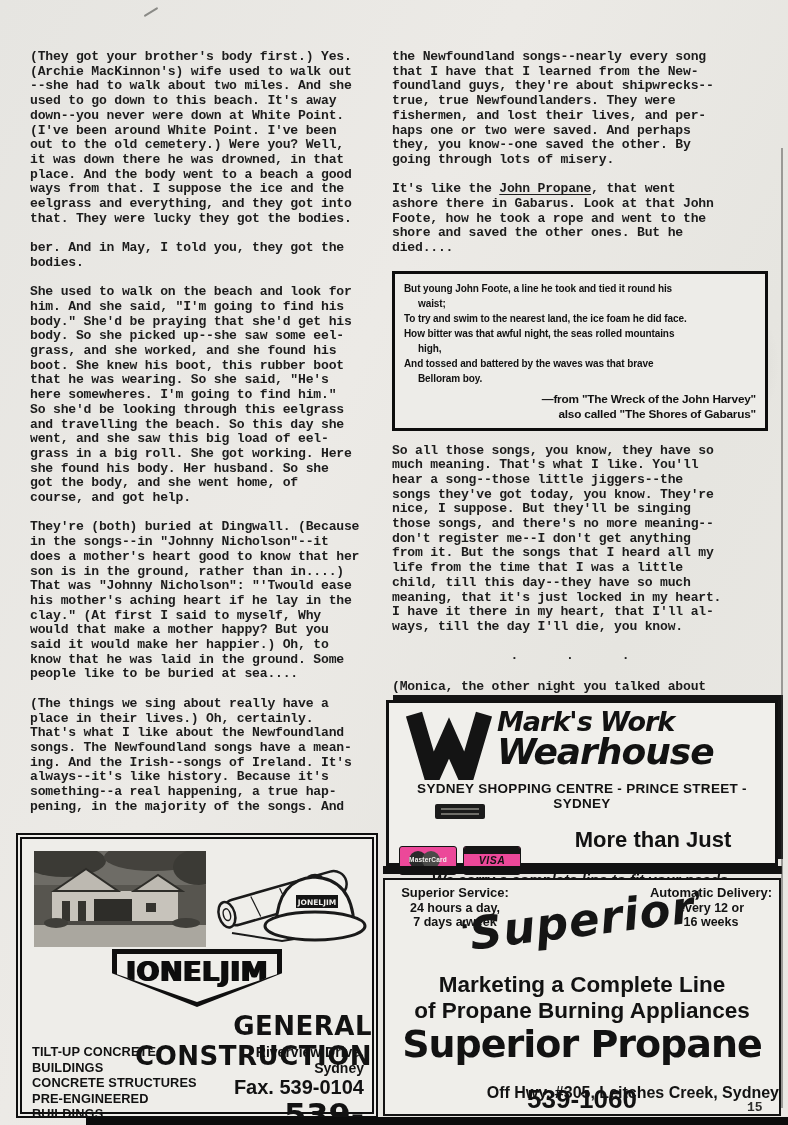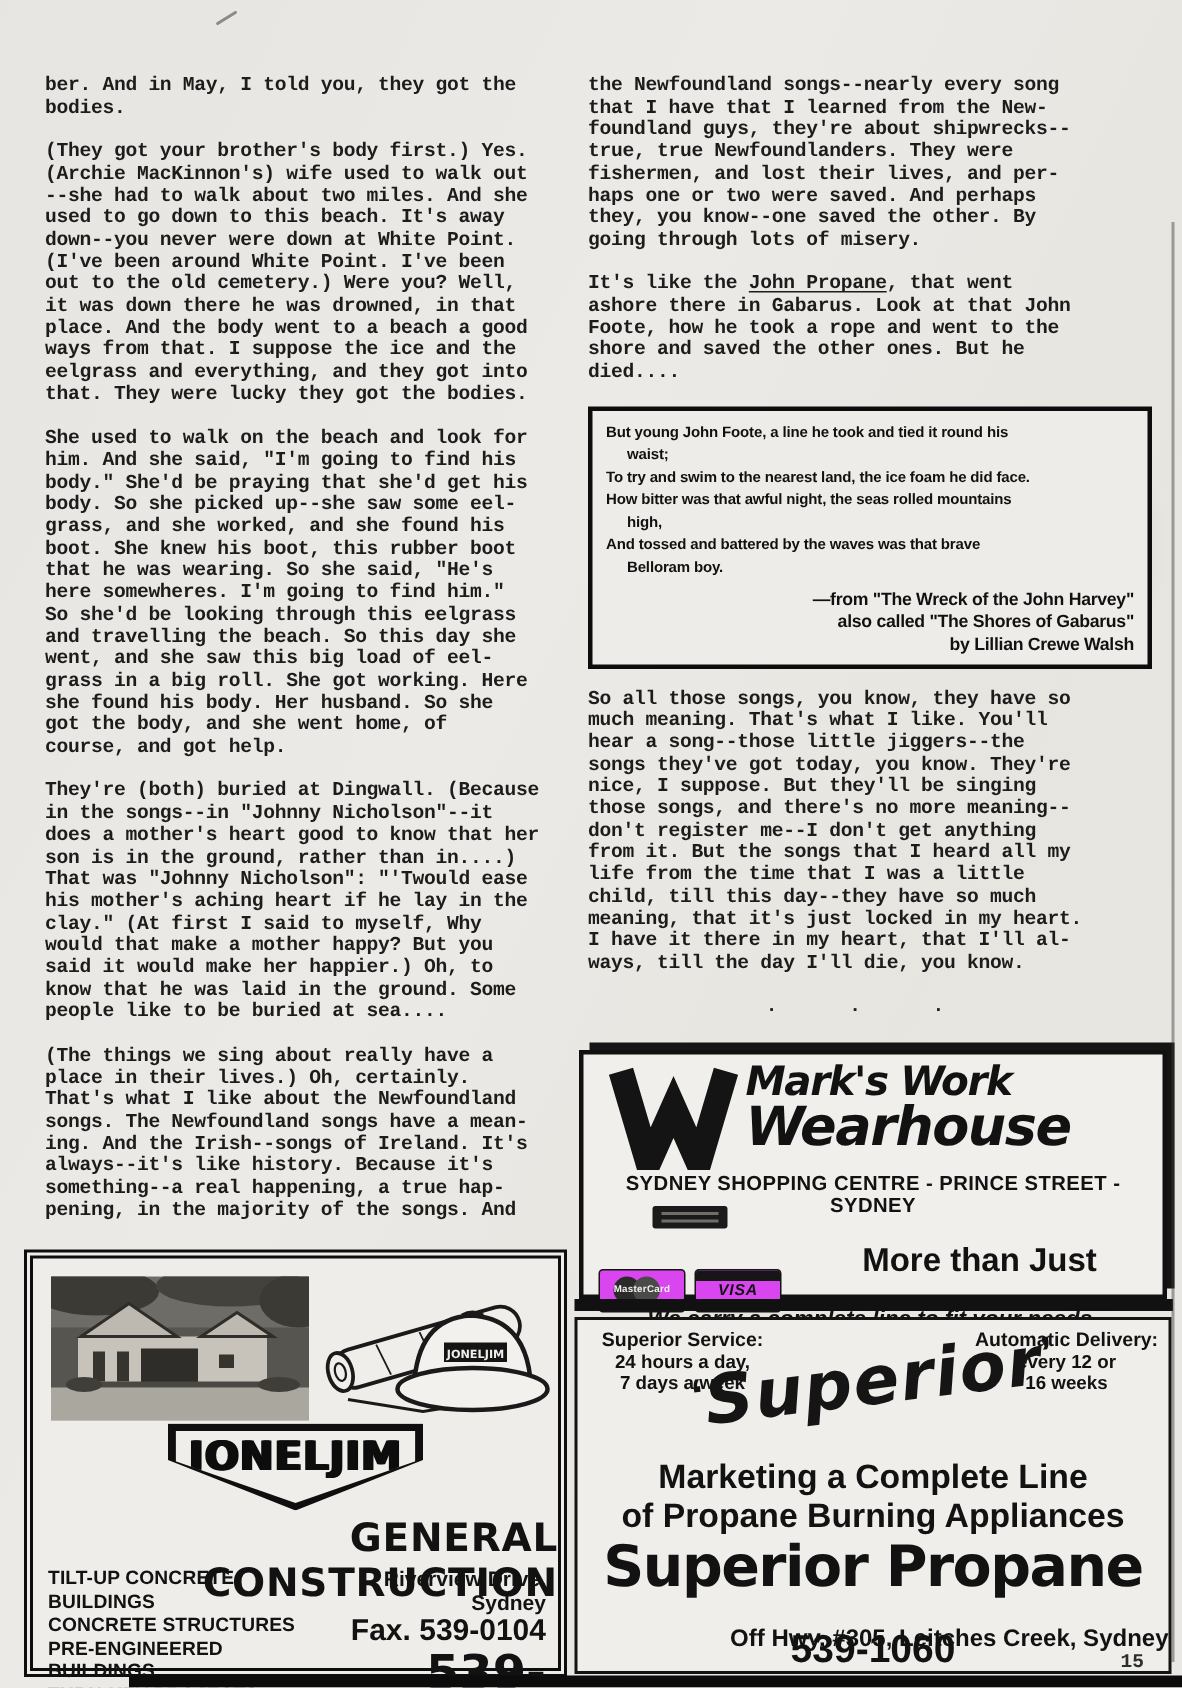--- a/index.html
+++ b/index.html
@@ -38,21 +38,21 @@
             font-size:36px;letter-spacing:-1px;line-height:36px;margin-top:-2px;}
   .marks-addr{text-align:center;font-weight:bold;font-size:13.5px;letter-spacing:.3px;
               margin-top:1px;}
   .mid-row{display:flex;align-items:center;height:56px;}
   .cards{flex:0 0 150px;padding-left:10px;}
   .card-dark{width:50px;height:15px;background:#1b1b1b;border-radius:2px;
              margin:0 0 3px 36px;position:relative;}
   .card-dark i{position:absolute;left:6px;right:6px;height:2px;background:#6f6e69;display:block;}
   .card-dark i:first-child{top:4px;} .card-dark i:last-child{top:9px;}
   .card-row{display:flex;gap:6px;}
-  .card{position:relative;width:56px;height:27px;background:#d946ef;border:1.5px solid #141414;
+  .card{position:relative;width:56px;height:27px;background:#ec4899;border:1.5px solid #141414;
         border-radius:3px;overflow:hidden;margin-top:24px;}
   .mc-c1,.mc-c2{position:absolute;top:4px;width:18px;height:18px;border-radius:50%;}
   .mc-c1{left:9px;background:#2a2a2a;} .mc-c2{left:22px;background:#4a4a48;}
   .mc-t{position:absolute;top:9px;left:0;right:0;text-align:center;color:#f2f1ed;
         font-size:6.5px;font-weight:bold;letter-spacing:.2px;}
   .visa-band{position:absolute;left:0;right:0;height:7px;background:#161616;}
   .visa-band.top{top:0;} .visa-band.bot{bottom:0;}
   .visa-t{position:absolute;top:7px;left:0;right:0;text-align:center;font-weight:bold;
           font-style:italic;font-size:10.5px;letter-spacing:.5px;color:#121212;}
   .tagline{flex:1;text-align:center;font-weight:bold;font-size:22px;line-height:25px;
@@ -113,34 +113,34 @@
 </style>
 </head>
 <body>
 
 <div class="page">
 
   <div class="pen-mark"></div>
   <div class="smudge"></div>
 
   <div class="col col-left">
-    <p>ber. And in May, I told you, they got the
-bodies.</p>
     <p>(They got your brother's body first.) Yes.
 (Archie MacKinnon's) wife used to walk out
 --she had to walk about two miles. And she
 used to go down to this beach. It's away
 down--you never were down at White Point.
 (I've been around White Point. I've been
 out to the old cemetery.) Were you? Well,
 it was down there he was drowned, in that
 place. And the body went to a beach a good
 ways from that. I suppose the ice and the
 eelgrass and everything, and they got into
 that. They were lucky they got the bodies.</p>
+    <p>ber. And in May, I told you, they got the
+bodies.</p>
     <p>She used to walk on the beach and look for
 him. And she said, "I'm going to find his
 body." She'd be praying that she'd get his
 body. So she picked up--she saw some eel-
 grass, and she worked, and she found his
 boot. She knew his boot, this rubber boot
 that he was wearing. So she said, "He's
 here somewheres. I'm going to find him."
 So she'd be looking through this eelgrass
 and travelling the beach. So this day she
@@ -188,21 +188,20 @@
     <div class="lyric-box">
       <div class="lyr">But young John Foote, a line he took and tied it round his</div>
       <div class="lyr cont">waist;</div>
       <div class="lyr">To try and swim to the nearest land, the ice foam he did face.</div>
       <div class="lyr">How bitter was that awful night, the seas rolled mountains</div>
       <div class="lyr cont">high,</div>
       <div class="lyr">And tossed and battered by the waves was that brave</div>
       <div class="lyr cont">Belloram boy.</div>
       <div class="lyr-attr first">—from "The Wreck of the John Harvey"</div>
       <div class="lyr-attr">also called "The Shores of Gabarus"</div>
-      <div class="lyr-attr">by Lillian Crewe Walsh</div>
     </div>
 
     <p>So all those songs, you know, they have so
 much meaning. That's what I like. You'll
 hear a song--those little jiggers--the
 songs they've got today, you know. They're
 nice, I suppose. But they'll be singing
 those songs, and there's no more meaning--
 don't register me--I don't get anything
 from it. But the songs that I heard all my

